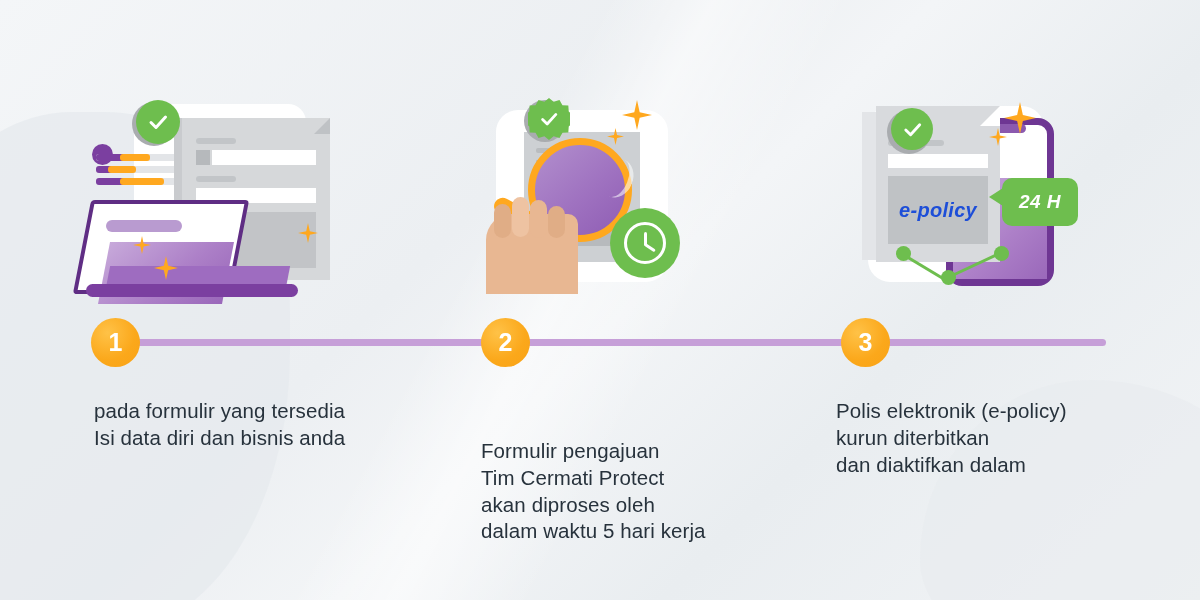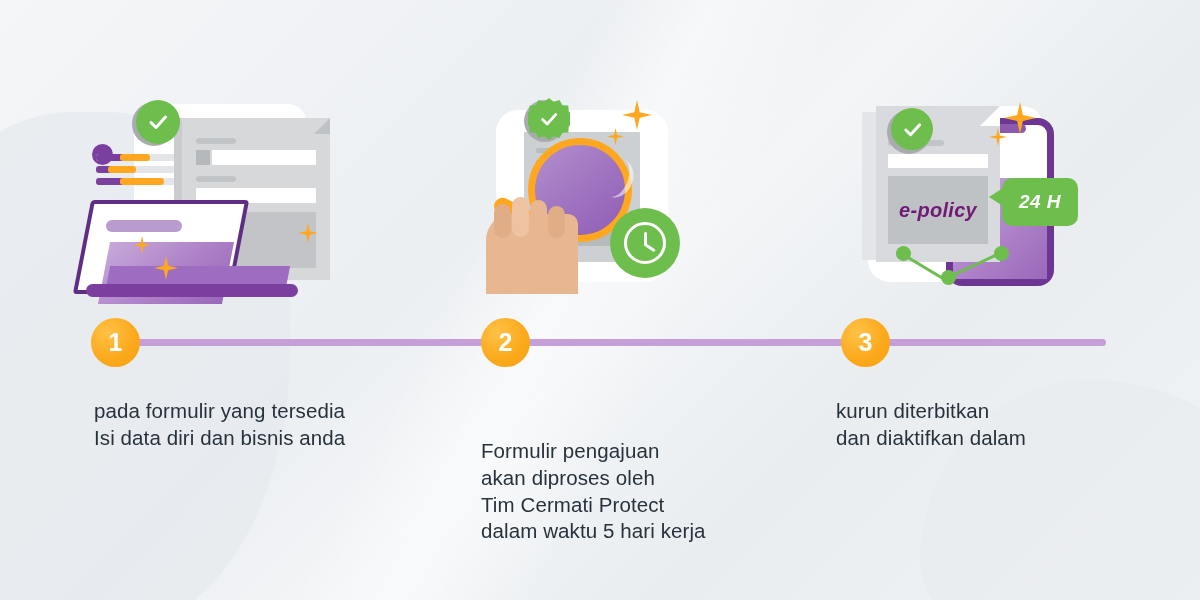--- a/index.html
+++ b/index.html
@@ -66,21 +66,21 @@
   #illu3{left:858px;top:96px;width:230px;height:200px;}
   .phone-body{position:absolute;left:88px;top:22px;width:108px;height:168px;border:7px solid #6e3693;border-radius:16px;background:#fff;box-sizing:border-box;}
   .phone-glass{position:absolute;left:95px;top:82px;width:94px;height:101px;background:linear-gradient(135deg,#c9abdc 0%,#ad80c8 58%,#9a68ba 100%);}
   .phone-notch{position:absolute;left:116px;top:28px;width:52px;height:9px;border-radius:5px;background:#8b59ae;}
   .sheet-back{position:absolute;left:4px;top:16px;width:106px;height:148px;background:#e3e5e8;}
   .doc3{position:absolute;left:18px;top:10px;width:124px;height:156px;background:#d8dadd;}
   .doc3:after{content:"";position:absolute;right:0;top:0;border-width:0 0 20px 20px;border-style:solid;border-color:transparent transparent #ffffff transparent;}
   .doc3lbl{position:absolute;left:30px;top:44px;width:56px;height:6px;border-radius:3px;background:#c2c5c8;}
   .doc3inp{position:absolute;left:30px;top:58px;width:100px;height:14px;background:#fff;}
   .doc3big{position:absolute;left:30px;top:80px;width:100px;height:68px;background:#bfc2c5;display:flex;align-items:center;justify-content:center;}
-  .epolicy-text{font-style:italic;font-weight:bold;font-size:20px;color:#701a75;letter-spacing:.3px;}
+  .epolicy-text{font-style:italic;font-weight:bold;font-size:20px;color:#1d4ed8;letter-spacing:.3px;}
   .badge24{position:absolute;left:144px;top:82px;width:76px;height:48px;border-radius:10px;background:#6ebe4e;display:flex;align-items:center;justify-content:center;}
   .badge24:before{content:"";position:absolute;left:-13px;top:10px;border-width:9px 14px 9px 0;border-style:solid;border-color:transparent #6ebe4e transparent transparent;}
   .badge24 span{color:#fff;font-style:italic;font-weight:bold;font-size:19px;letter-spacing:.5px;}
   .gdot{position:absolute;width:15px;height:15px;border-radius:50%;background:#6ebe4e;}
   .gline{position:absolute;height:3px;background:#6ebe4e;transform-origin:0 50%;}
 
   
   .chk{position:absolute;border-radius:50%;background:#6ebe4e;display:flex;align-items:center;justify-content:center;}
   .chk-shadow{position:absolute;border-radius:50%;background:#a9acaf;}
   .chk svg{display:block;}
@@ -248,23 +248,24 @@
     </div>
   </div>
 
   <div class="caption" id="cap1">
     <div>pada formulir yang tersedia</div>
     <div>Isi data diri dan bisnis anda</div>
   </div>
 
   <div class="caption" id="cap2">
     <div>Formulir pengajuan</div>
+    <div>Tim Cermati Protect</div>
     <div>akan diproses oleh</div>
-    <div>Tim Cermati Protect</div>
     <div>dalam waktu 5 hari kerja</div>
   </div>
 
   <div class="caption" id="cap3">
+    <div>Polis elektronik (e-policy)</div>
     <div>kurun diterbitkan</div>
     <div>dan diaktifkan dalam</div>
   </div>
 
 </div>
 
 </body></html>

